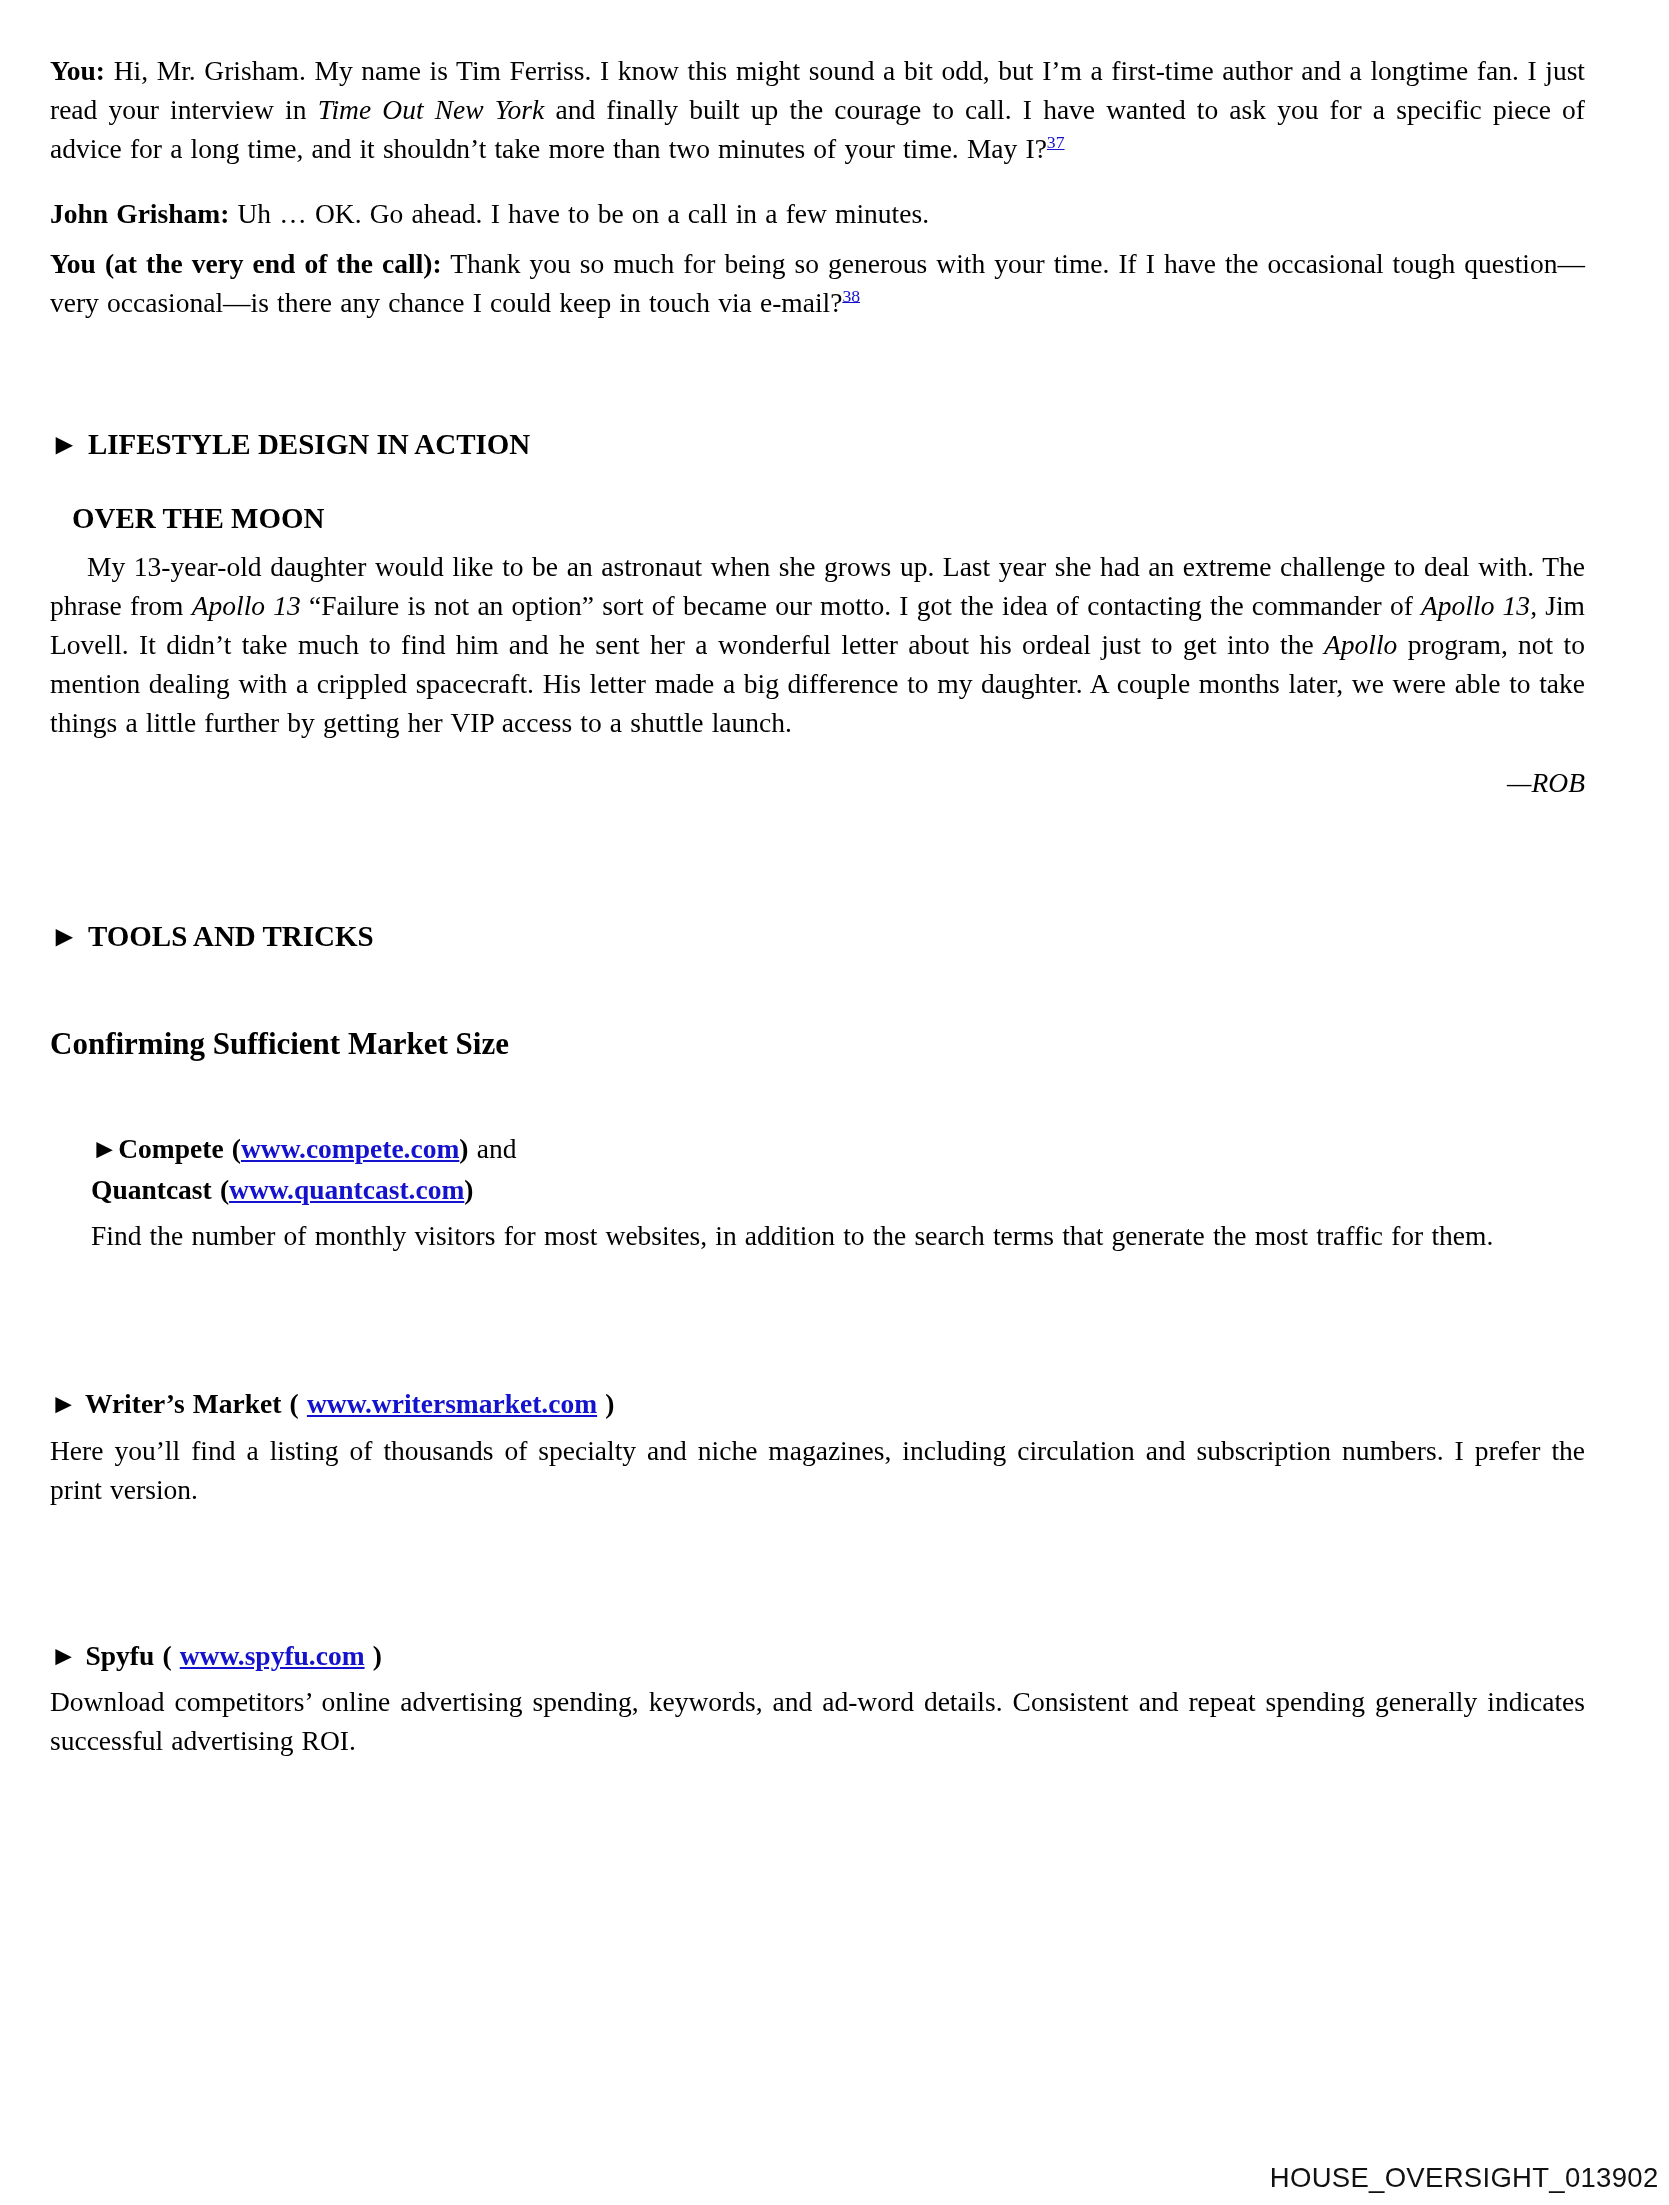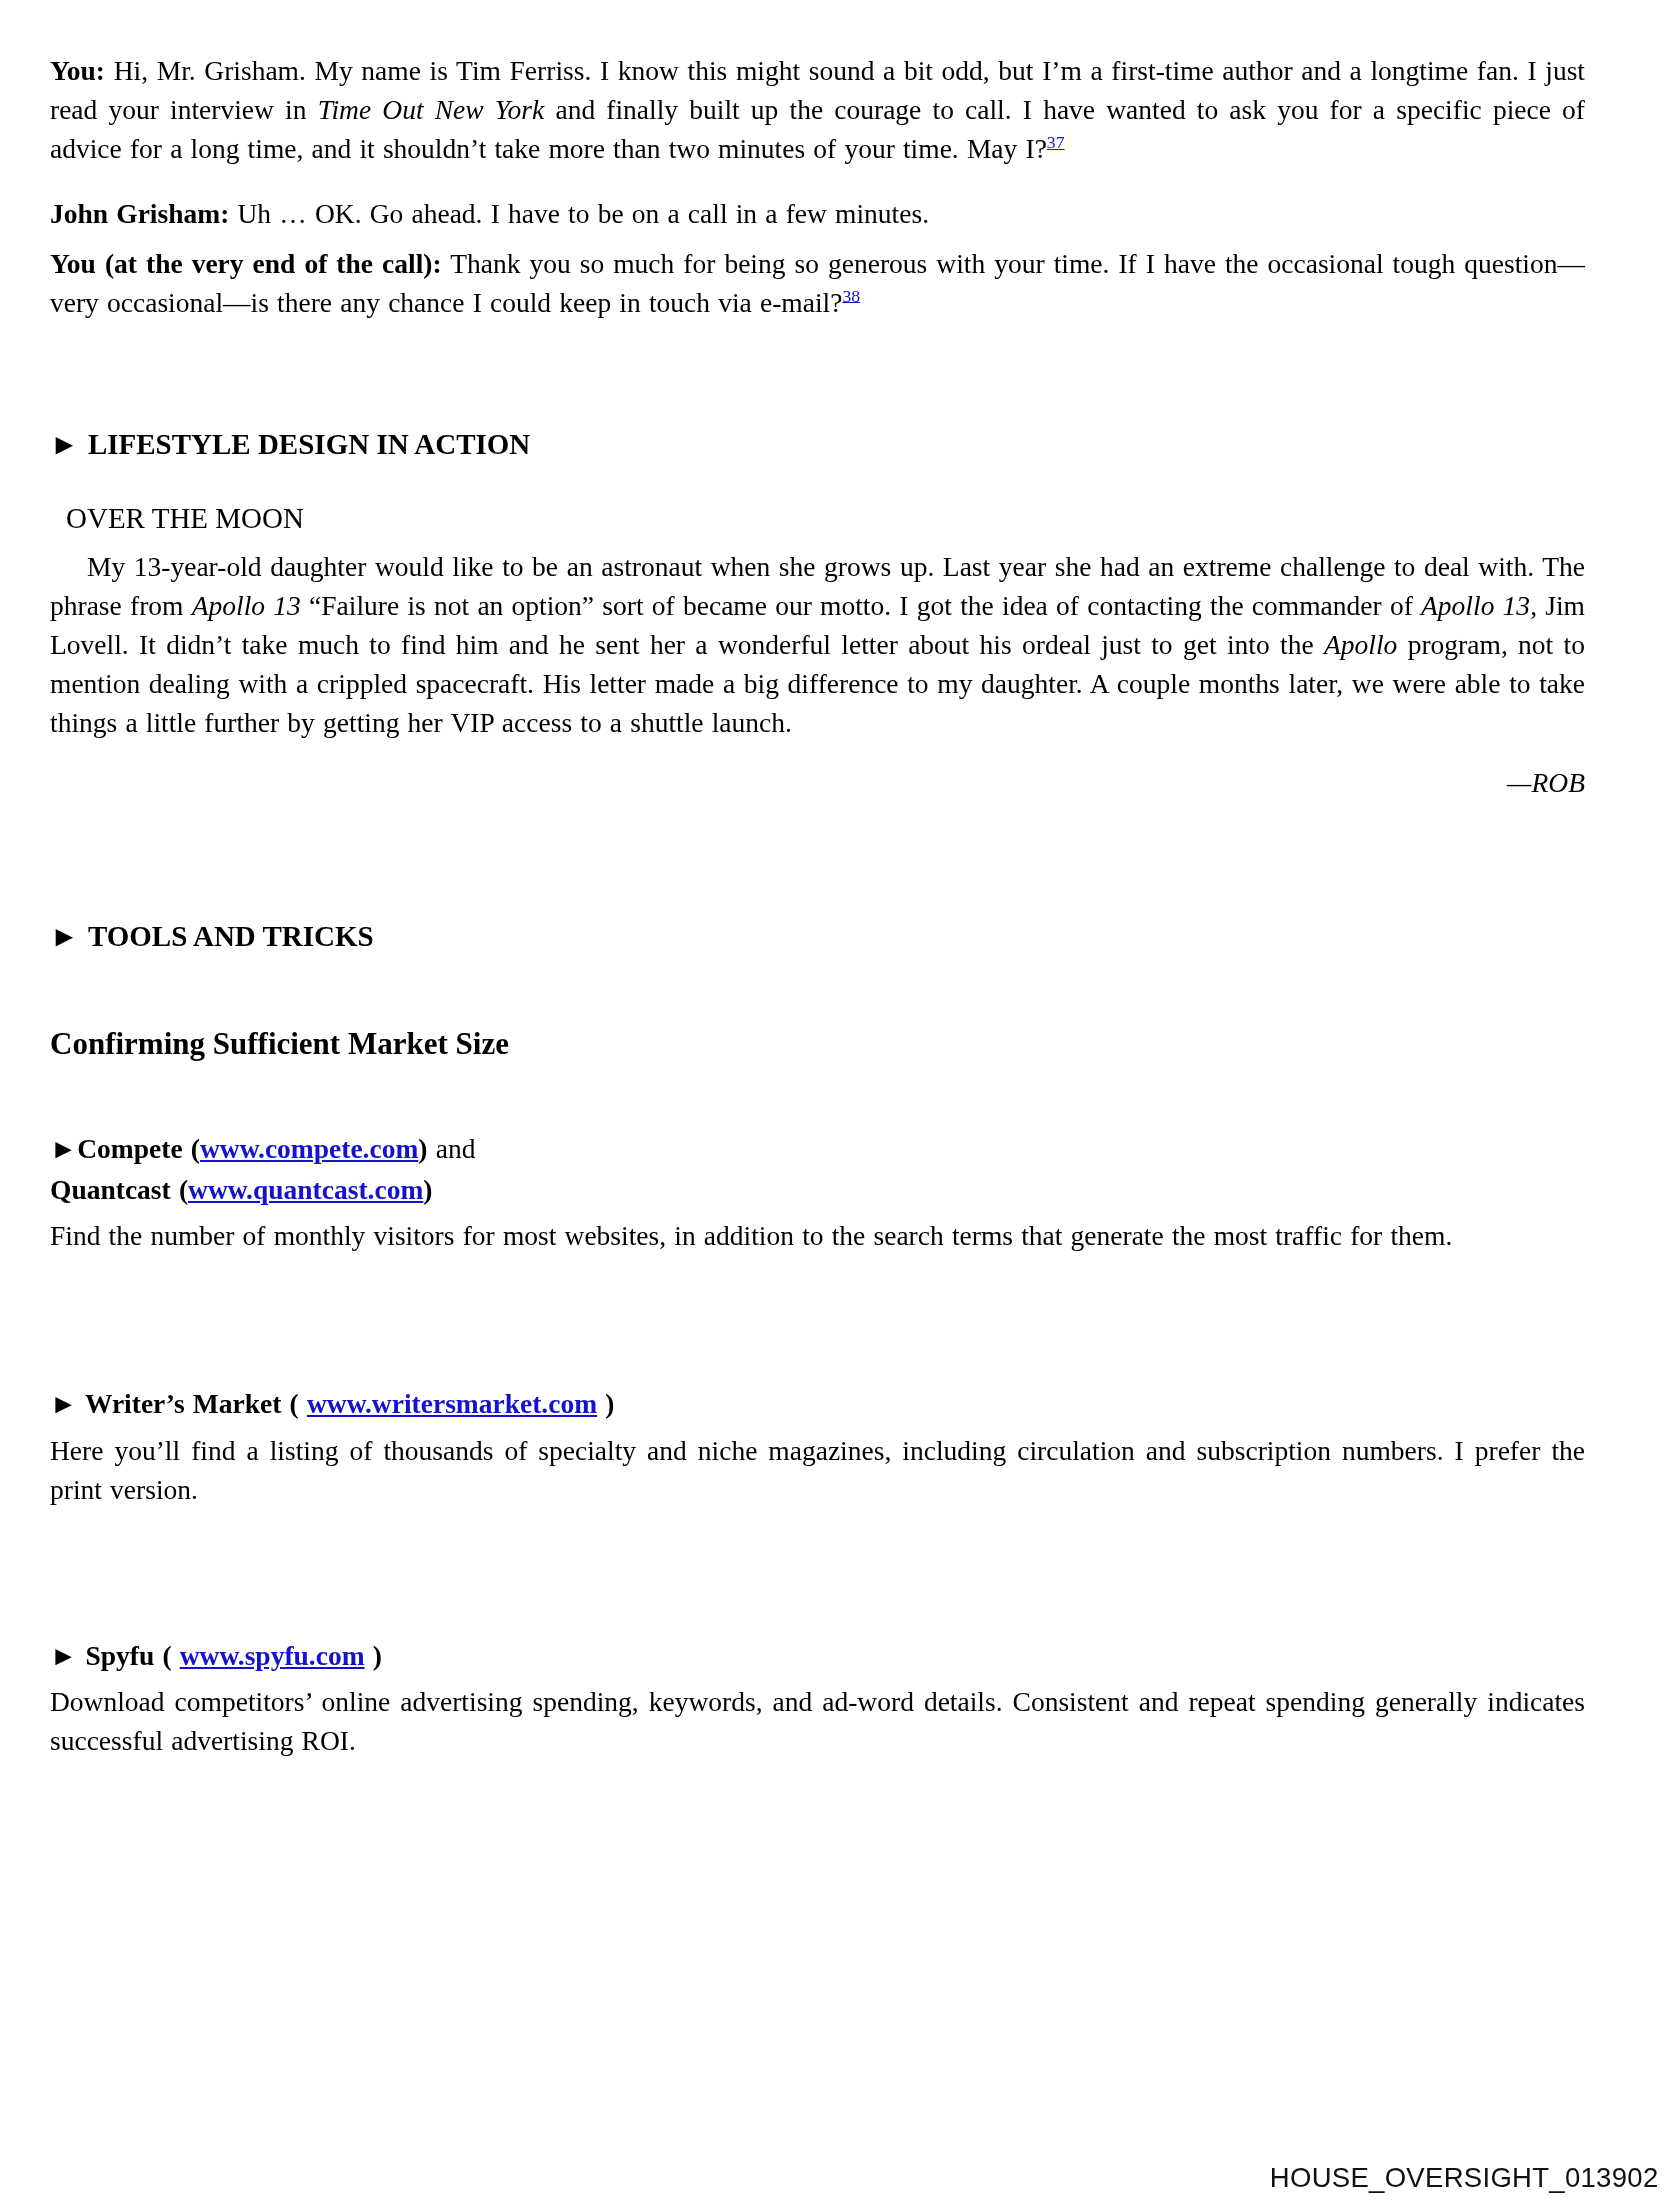--- a/index.html
+++ b/index.html
@@ -39,44 +39,44 @@
     text-align: left;
     font-size: 29px;
     font-weight: bold;
     line-height: 39px;
   }
   .center-heading .arrow { margin-right: 9.2px; }
   .heading-lifestyle { margin-top: 103px; }
   .heading-tools { margin-top: 115px; }
   .story-title {
     margin-top: 35px;
-    margin-left: 16px;
+    margin-left: 22px;
     font-size: 29px;
-    font-weight: normal;
+    font-weight: bold;
     line-height: 39px;
   }
   .story {
     margin-top: 9.2px;
     text-indent: 37px;
   }
   .attribution {
     margin-top: 21px;
     text-align: right;
     font-size: 27.5px;
     font-weight: normal;
     font-style: italic;
     line-height: 39px;
   }
   .tools-subheading {
     margin-top: 68px;
     font-size: 31px;
     font-weight: bold;
     line-height: 39px;
   }
-  .tool-1 { margin-top: 65px; }
+  .tool-1 { margin-top: 65px; margin-left: 41px; }
   .tool-2 { margin-top: 128px; }
   .tool-3 { margin-top: 126px; }
   .tool-title {
     text-align: left;
     font-size: 27.5px;
     line-height: 41px;
   }
   .tool-desc { margin-top: 6.5px; }
   .bates {
     position: absolute;

